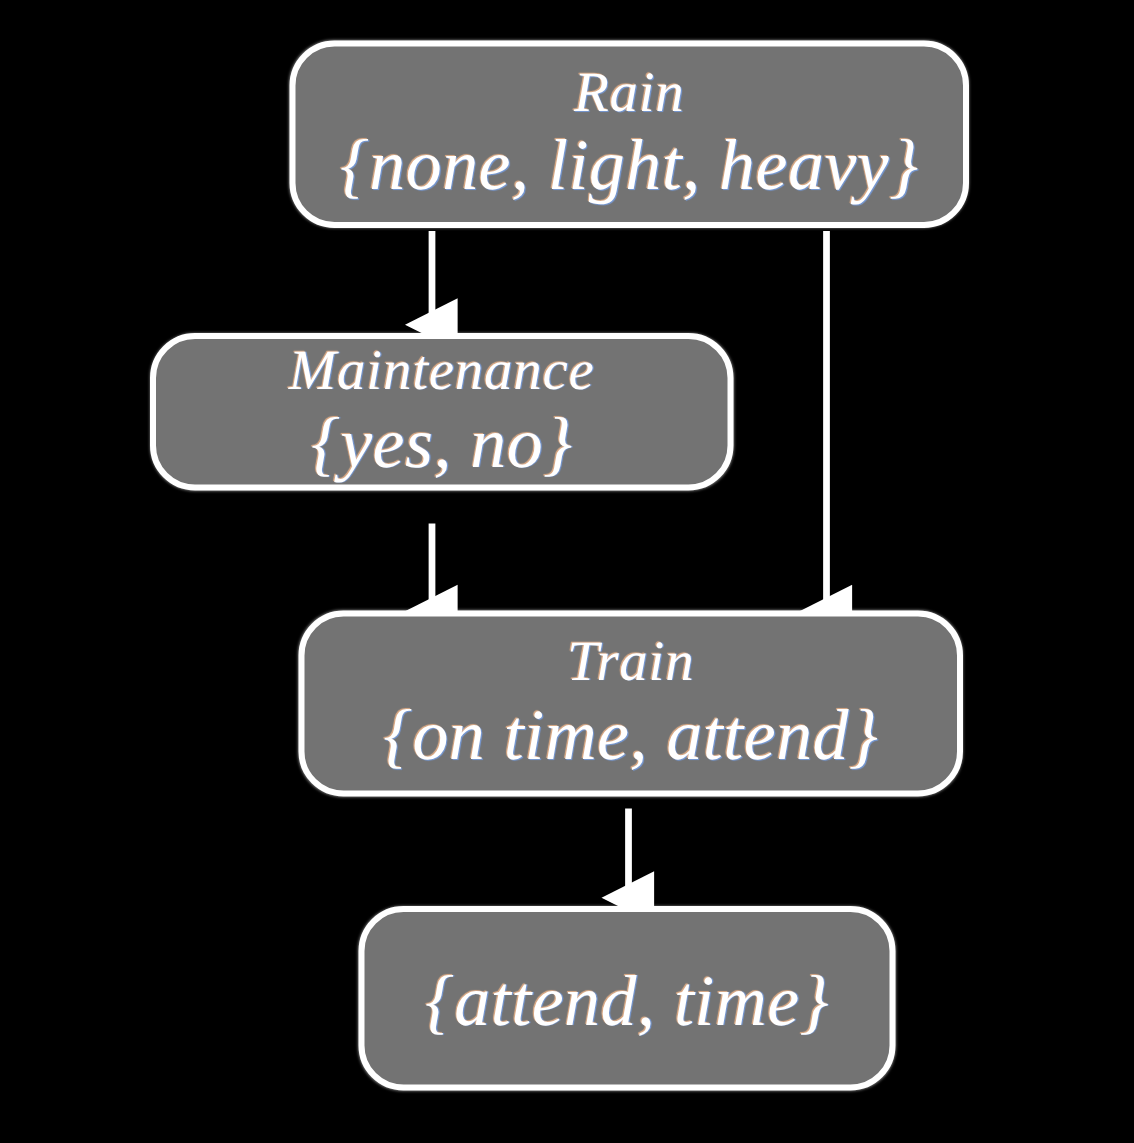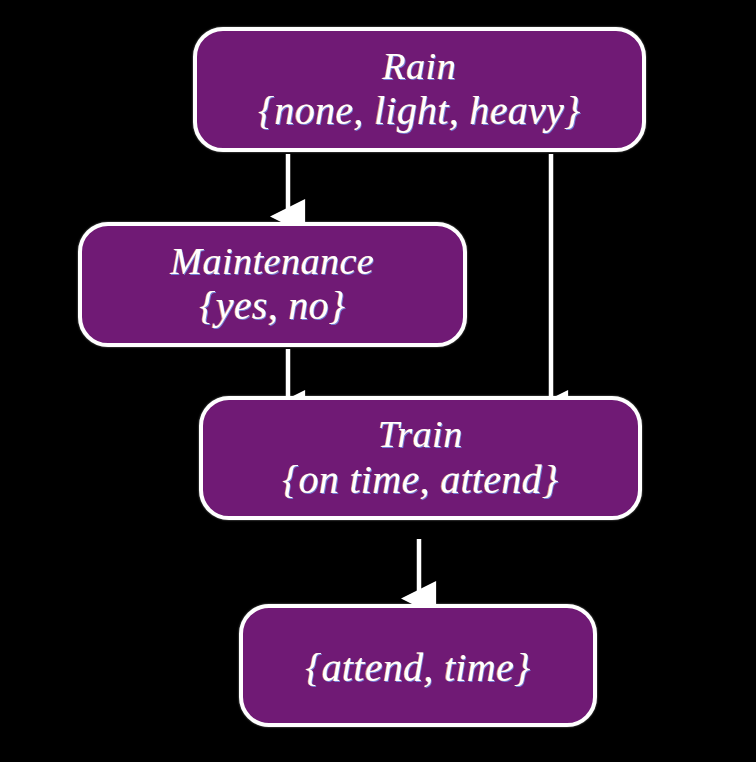--- a/index.html
+++ b/index.html
@@ -22,42 +22,42 @@
     top: 0;
     width: 756px;
     height: 762px;
     pointer-events: none;
   }
   .node {
     position: absolute;
     box-sizing: border-box;
     border: 4px solid #ffffff;
     border-radius: 30px;
-    background: #701a75;
+    background: #737373;
     display: flex;
     flex-direction: column;
     align-items: center;
     justify-content: center;
     text-align: center;
     z-index: 2;
     box-shadow: 0 0 2px rgba(255,255,255,0.55);
   }
   .node-name {
     color: #ffffff;
     font-style: italic;
     font-size: 38px;
     line-height: 1.04;
     letter-spacing: 0.5px;
     text-shadow: -0.8px -0.4px 0.6px rgba(255,190,140,0.75),
                   0.8px  0.6px 0.6px rgba(120,170,255,0.7);
   }
   .node-states {
     color: #ffffff;
     font-style: italic;
-    font-size: 40px;
+    font-size: 48px;
     line-height: 1.04;
     letter-spacing: 0.3px;
     margin-top: 4px;
     text-shadow: -0.8px -0.4px 0.6px rgba(255,190,140,0.75),
                   0.8px  0.6px 0.6px rgba(120,170,255,0.7);
   }
 </style>
 </head>
 <body>
 
@@ -77,26 +77,26 @@
     <line x1="288" y1="349" x2="288" y2="407" stroke="#ffffff" stroke-width="4.5" marker-end="url(#arrowhead)"></line>
 
     <line x1="419" y1="539" x2="419" y2="598" stroke="#ffffff" stroke-width="4.5" marker-end="url(#arrowhead)"></line>
   </svg>
 
   <div class="node" style="left:193px; top:27px; width:453px; height:125px;">
     <div class="node-name">Rain</div>
     <div class="node-states">{none, light, heavy}</div>
   </div>
 
-  <div class="node" style="left:78px; top:222px; width:389px; height:125px;">
+  <div class="node" style="left:100px; top:222px; width:389px; height:105px;">
     <div class="node-name">Maintenance</div>
     <div class="node-states">{yes, no}</div>
   </div>
 
-  <div class="node" style="left:199px; top:396px; width:443px; height:124px;">
+  <div class="node" style="left:199px; top:407px; width:443px; height:124px;">
     <div class="node-name">Train</div>
     <div class="node-states">{on time, attend}</div>
   </div>
 
   <div class="node" style="left:239px; top:604px; width:358px; height:123px;">
     <div class="node-states">{attend, time}</div>
   </div>
 
 </div>
 

